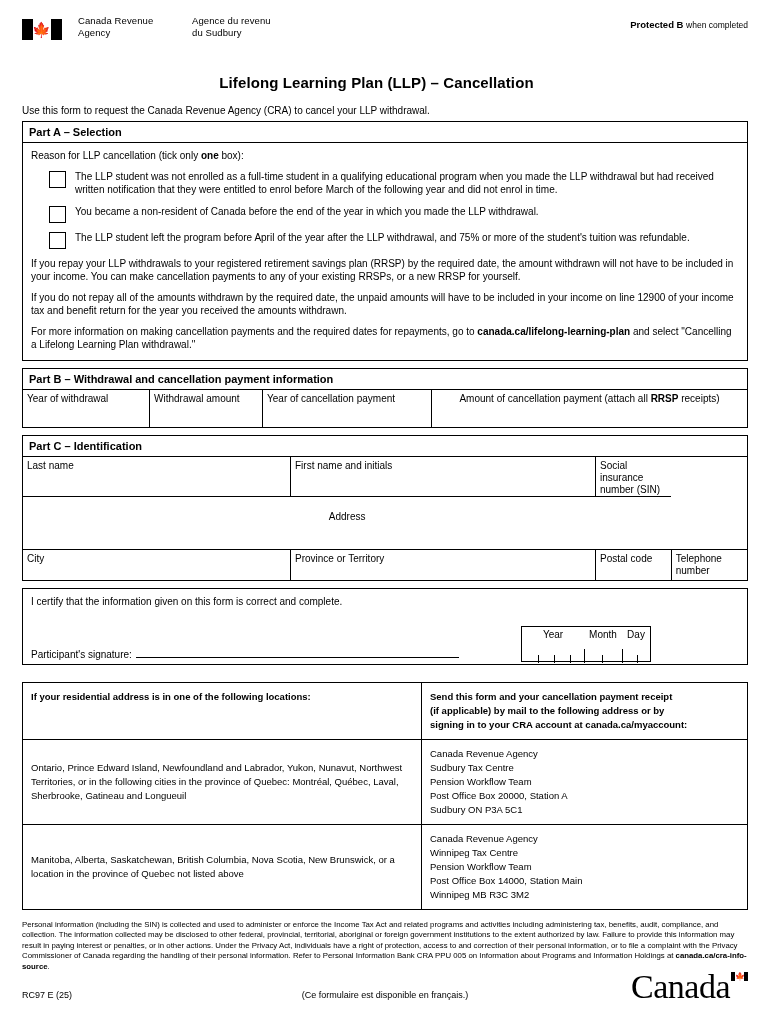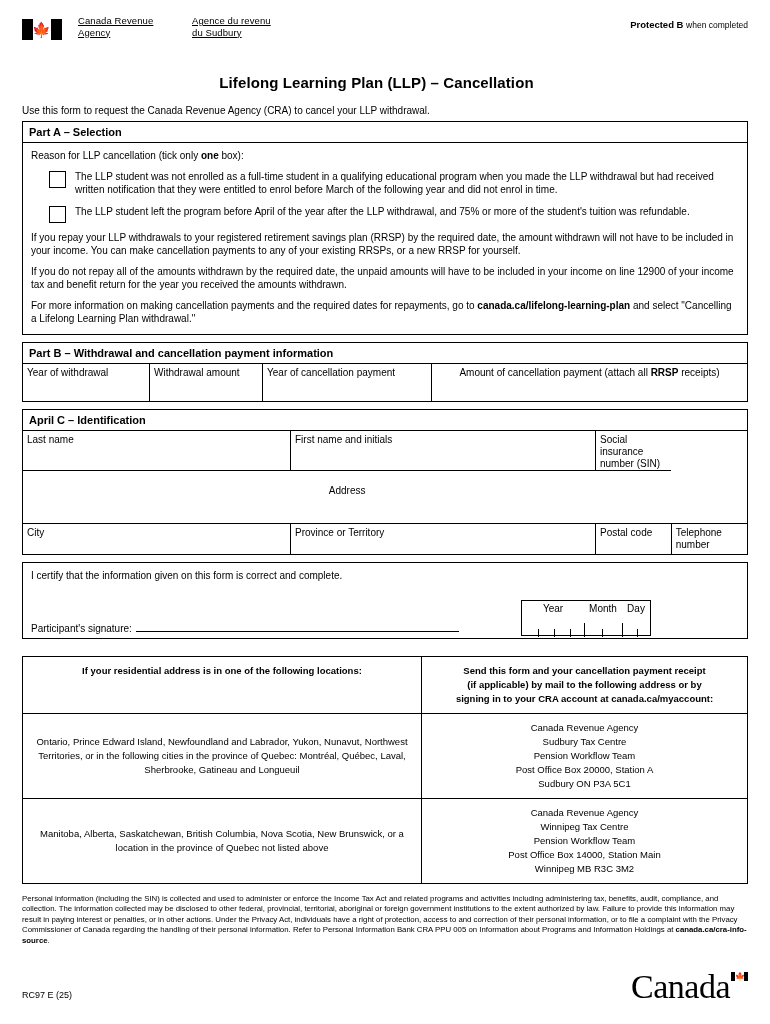--- a/index.html
+++ b/index.html
@@ -38,21 +38,20 @@
   .flag .bar { width: 11px; height: 21px; background: #000; }
   .flag .mid {
     flex: 1; height: 21px; background: #fff;
     display: flex; align-items: center; justify-content: center;
   }
   .maple { font-size: 15px; line-height: 1; color: #000; }
   .wordmark-en, .wordmark-fr {
     position: absolute; top: -1px;
     font-size: 9.5px; line-height: 11.5px;
     letter-spacing: .1px;
-    text-decoration: underline;
   }
   .wordmark-en { left: 56px; }
   .wordmark-fr { left: 170px; }
   .protected {
     position: absolute; right: 0; top: 3px;
     font-size: 9.5px; text-align: right; white-space: nowrap;
   }
   .protected b { font-weight: bold; font-size: 9.5px; }
   .protected span { font-size: 8.5px; }
 
@@ -169,21 +168,20 @@
   }
   .tick-s { height: 8px; }
   .tick-l { height: 14px; }
 
   
   .addr {
     margin: 17px 22px 0 22px;
     border-collapse: collapse;
     width: 726px;
     table-layout: fixed;
-    text-align: center;
   }
   .addr td {
     border: 1.2px solid #000;
     vertical-align: middle;
     font-size: 9.5px;
     padding: 7px 8px;
     line-height: 14px;
   }
   .addr td.hd { font-weight: bold; vertical-align: top; }
   .addr td.dest { vertical-align: top; }
@@ -269,20 +267,24 @@
     <div class="sec-hd">Part A – Selection</div>
     <div class="sec-body">
       <p class="t"><span>Reason for LLP cancellation (tick only </span><b>one</b><span> box):</span></p>
 
       <div class="cbrow">
         <div class="cbox"></div>
         <div class="cbtxt">The LLP student was not enrolled as a full-time student in a qualifying educational program when you made the LLP withdrawal but had received written notification that they were entitled to enrol before March of the following year and did not enrol in time.</div>
       </div>
       <div class="cbrow">
         <div class="cbox"></div>
+        <div class="cbtxt">You became a non-resident of Canada before the end of the year in which you made the LLP withdrawal.</div>
+      </div>
+      <div class="cbrow">
+        <div class="cbox"></div>
         <div class="cbtxt">The LLP student left the program before April of the year after the LLP withdrawal, and 75% or more of the student's tuition was refundable.</div>
       </div>
 
       <p class="t">If you repay your LLP withdrawals to your registered retirement savings plan (RRSP) by the required date, the amount withdrawn will not have to be included in your income. You can make cancellation payments to any of your existing RRSPs, or a new RRSP for yourself.</p>
       <p class="t">If you do not repay all of the amounts withdrawn by the required date, the unpaid amounts will have to be included in your income on line 12900 of your income tax and benefit return for the year you received the amounts withdrawn.</p>
       <p class="t"><span>For more information on making cancellation payments and the required dates for repayments, go to </span><b>canada.ca/lifelong-learning-plan</b><span> and select "Cancelling a Lifelong Learning Plan withdrawal."</span></p>
     </div>
   </div>
 
   <div class="sec">
@@ -301,21 +303,21 @@
         </td>
         <td style="border-right:none; border-top:none; border-bottom:none; text-align:center;">
           <span class="cell-lbl"><span>Amount of cancellation payment (attach all </span><b>RRSP</b><span> receipts)</span></span>
         </td>
       </tr>
     </tbody>
       </table>
   </div>
 
   <div class="sec">
-    <div class="sec-hd">April C – Identification</div>
+    <div class="sec-hd">Part C – Identification</div>
     <table class="grid partc">
       <tbody>
           <tr>
         <td class="r1" style="width:259px; border-left:none; border-top:none;">
           <span class="cell-lbl">Last name</span>
         </td>
         <td class="r1" style="width:296px; border-top:none;">
           <span class="cell-lbl">First name and initials</span>
         </td>
         <td class="r1" style="border-right:none; border-top:none;">
@@ -401,16 +403,17 @@
         <div>Winnipeg MB  R3C 3M2</div>
       </td>
     </tr>
   </tbody>
     </table>
 
   <div class="privacy"><span>Personal information (including the SIN) is collected and used to administer or enforce the Income Tax Act and related programs and activities including administering tax, benefits, audit, compliance, and collection. The information collected may be disclosed to other federal, provincial, territorial, aboriginal or foreign government institutions to the extent authorized by law. Failure to provide this information may result in paying interest or penalties, or in other actions. Under the Privacy Act, individuals have a right of protection, access to and correction of their personal information, or to file a complaint with the Privacy Commissioner of Canada regarding the handling of their personal information. Refer to Personal Information Bank CRA PPU 005 on Information about Programs and Information Holdings at </span><b>canada.ca/cra-info-source</b><span>.</span></div>
 
   <div class="footer">
     <div class="foot-code">RC97 E (25)</div>
+    <div class="foot-fr">(Ce formulaire est disponible en français.)</div>
     <div class="canada-wm"><span>Canada</span><span class="wmflag"><span class="b"></span><span class="m">🍁</span><span class="b"></span></span></div>
   </div>
 
 </div>
 
 </body></html>

